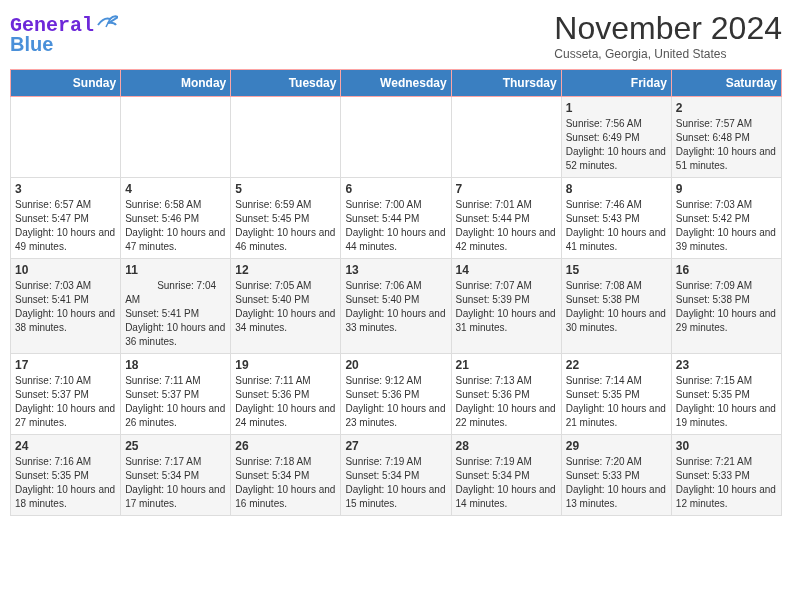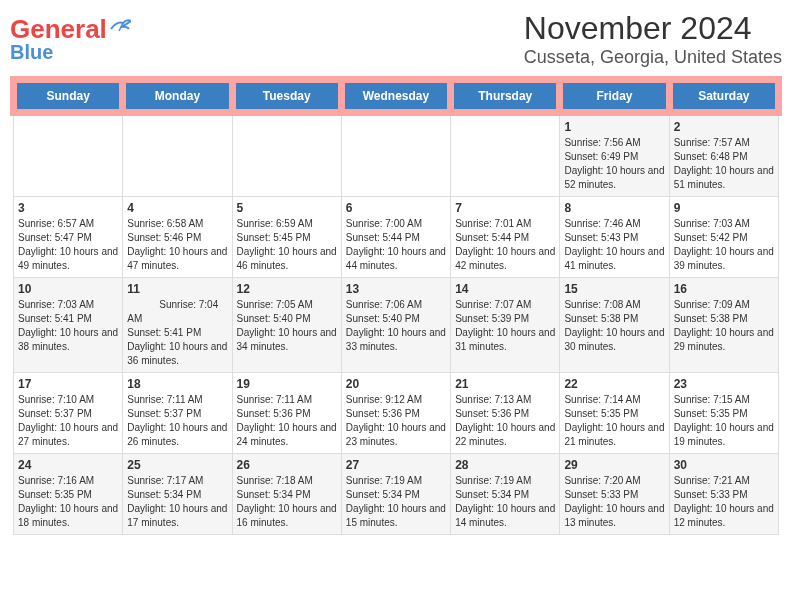--- a/index.html
+++ b/index.html
@@ -22,39 +22,39 @@
       align-items: flex-start;
       padding-top: 4px;
     }
     .title-block { text-align: left; }
     .title-block h1 {
       font-size: 32px;
       font-weight: normal;
       color: #333;
     }
     .title-block h2 {
-      font-size: 18px;
+      font-size: 12px;
       font-weight: normal;
       color: #555;
     }
     table {
       width: 100%;
       border-collapse: collapse;
       table-layout: fixed;
     }
     thead tr {
       background-color: #3a7fc1;
       color: #fff;
     }
     thead th {
       padding: 6px 4px;
       font-size: 12px;
       font-weight: bold;
-      text-align: center;
-      border: 7px solid #fca5a5;
+      text-align: right;
+      border: 1px solid #fca5a5;
     }
     tbody tr {
       background: #fff;
     }
     tbody tr:nth-child(odd) {
       background: #f5f5f5;
     }
     tbody td {
       padding: 4px 4px;
       font-size: 10px;
@@ -75,21 +75,21 @@
       color: #333;
     }
     .empty-cell { background: #fff; }
   </style>
 </head>
 <body>
 
 <div class="header">
   <div class="logo">
     <div style="display:flex;align-items:center;">
-      <span style="font-size:26px;font-weight:bold;color:#ef4444;">General</span>
+      <span style="font-size:20px;font-weight:bold;color:#6d28d9;font-family:Liberation Mono, monospace;">General</span>
       <svg width="22" height="18" viewBox="0 0 22 18" style="margin-left:2px;margin-top:-4px;">
         <path d="M2,10 Q8,2 14,4 Q18,0 22,2 Q16,6 12,8 Q18,7 20,10" fill="none" stroke="#4a90d9" stroke-width="2"></path>
         <path d="M14,4 Q12,8 10,12" fill="none" stroke="#4a90d9" stroke-width="1.5"></path>
       </svg>
     </div>
     <span style="font-size:20px;font-weight:bold;color:#4a90d9;margin-top:-4px;">Blue</span>
   </div>
   <div class="title-block">
     <h1>November 2024</h1>
     <h2>Cusseta, Georgia, United States</h2>

